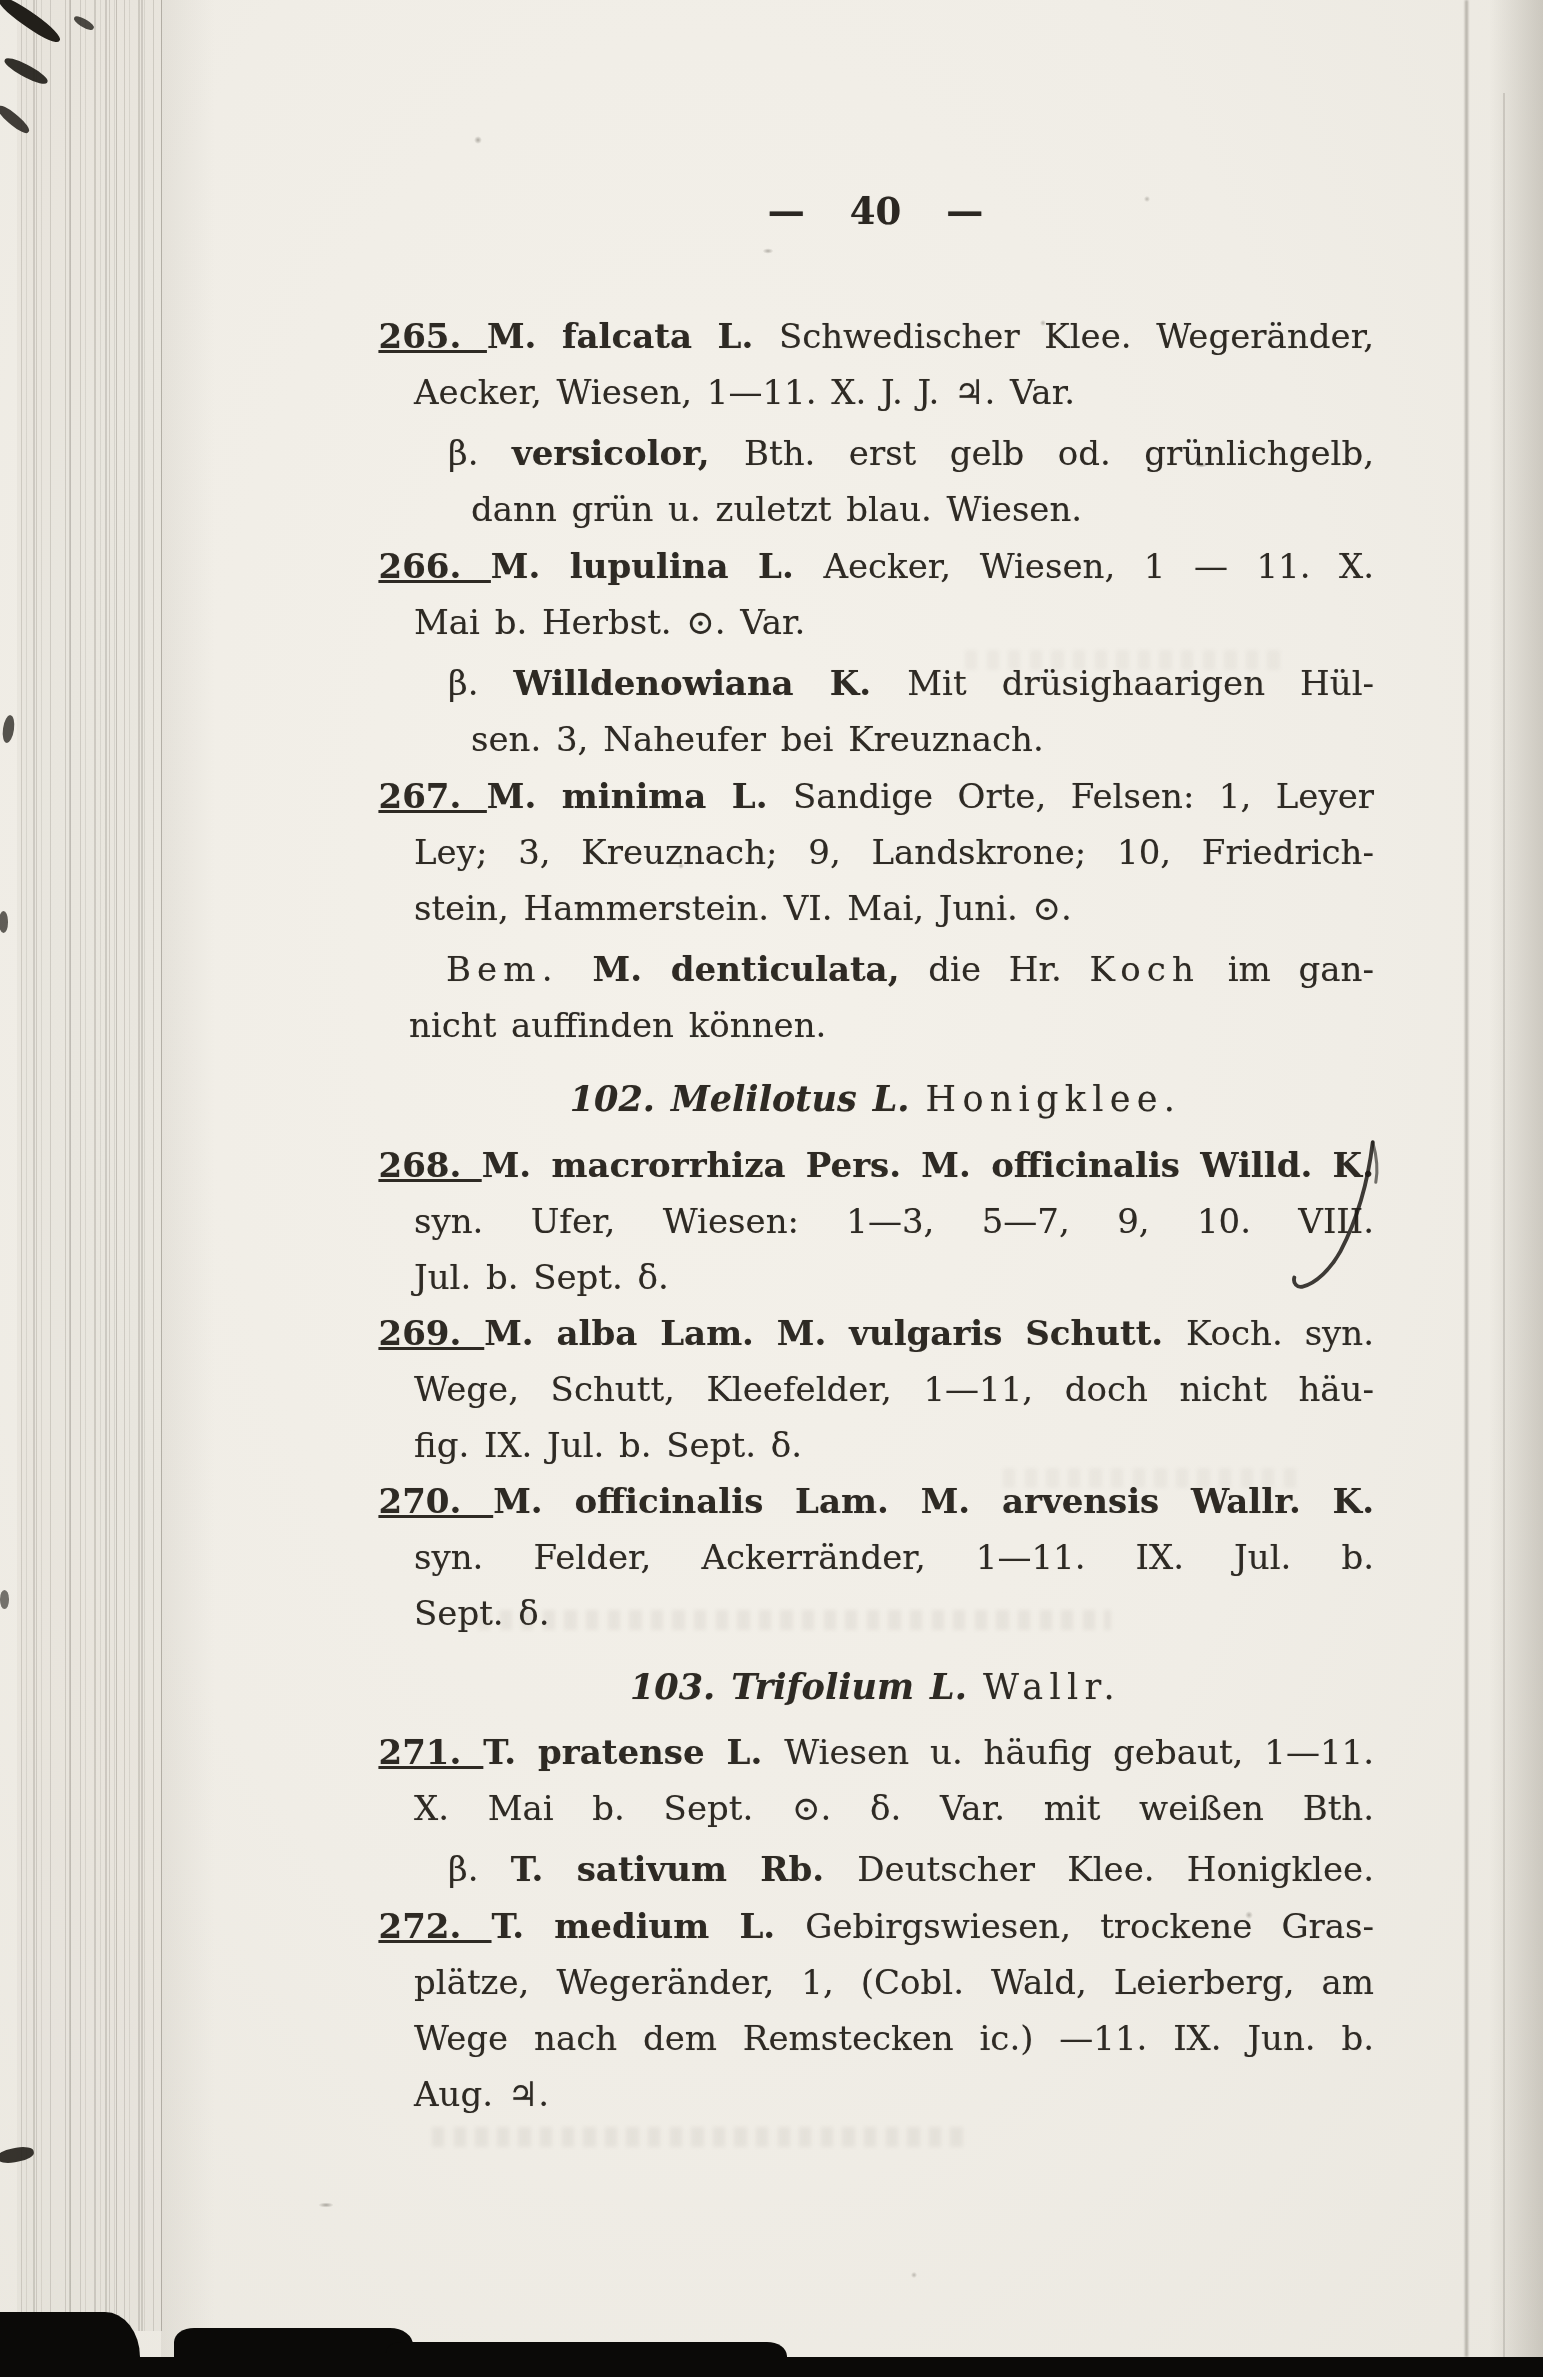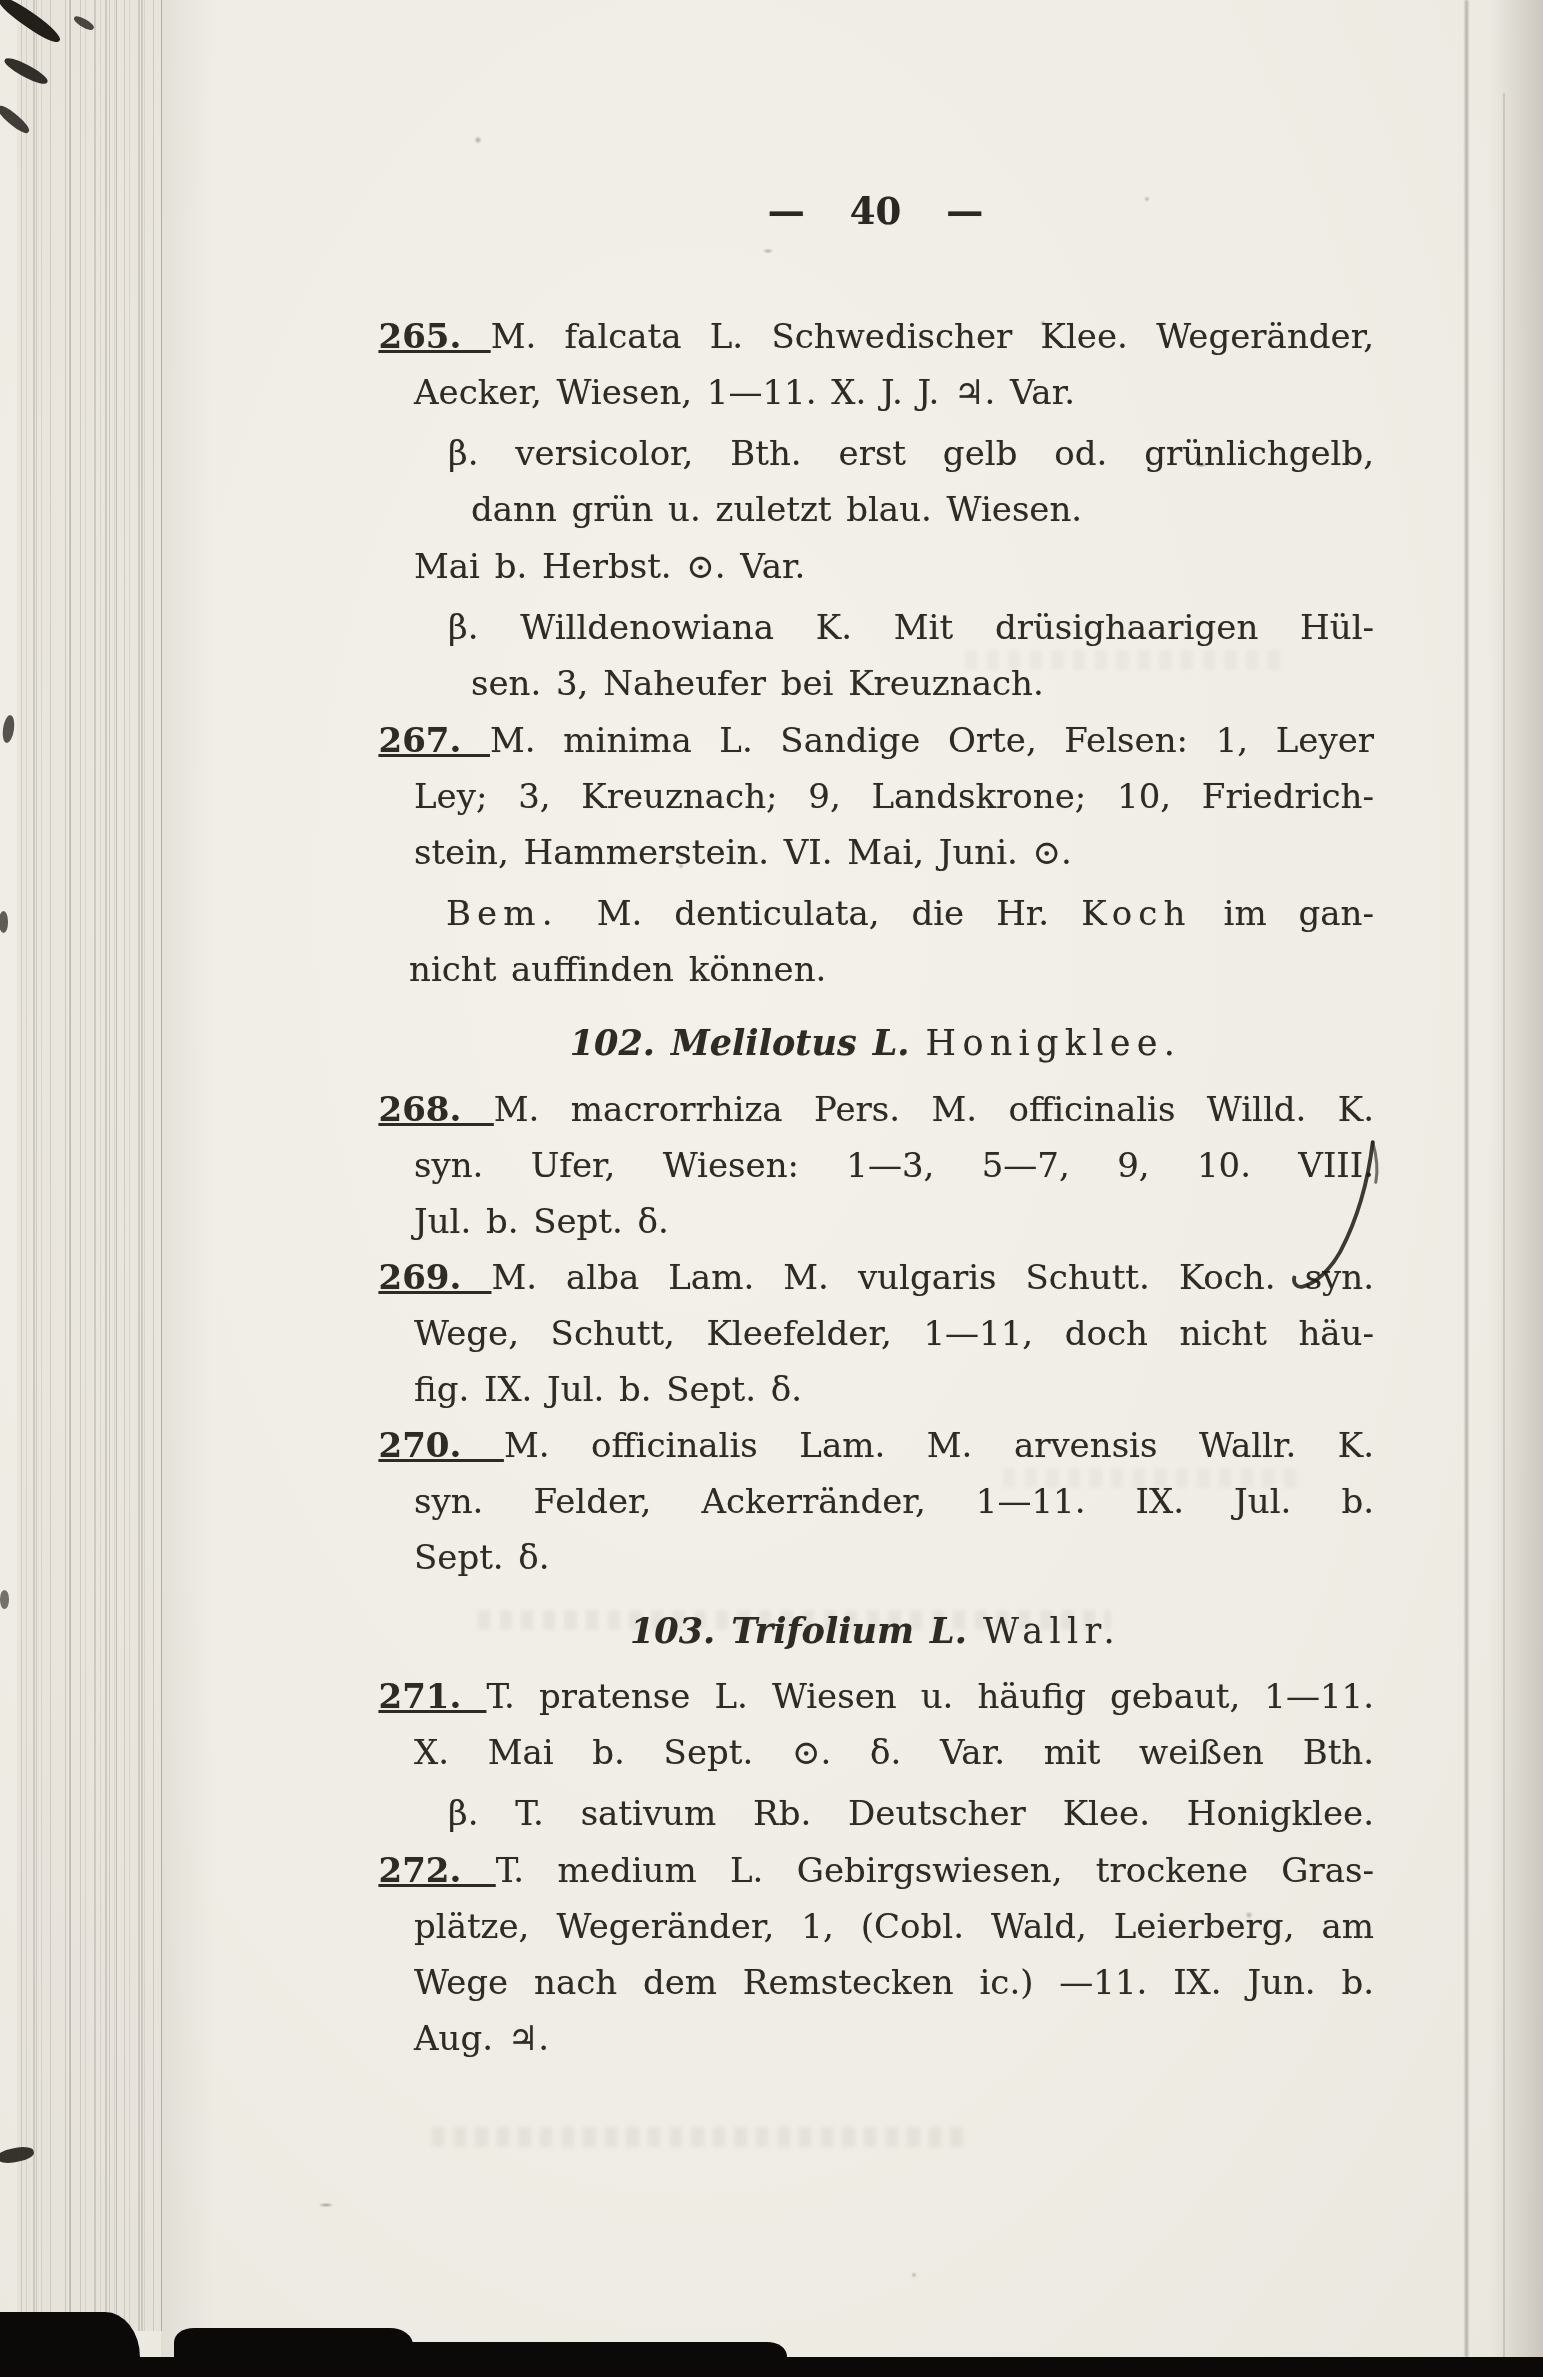--- a/index.html
+++ b/index.html
@@ -90,21 +90,21 @@
   .entry .line{padding-left:37px;}
   .entry .line.first{padding-left:1.5px;}
   .variety .line{padding-left:94px;}
   .variety .line.first{padding-left:71px;}
   .bem .line{padding-left:32px;}
   .bem .line.first{padding-left:69px;}
   .variety,.bem{margin-top:4.6px;margin-bottom:1.5px;}
   .heading{margin:18.5px 0 9.3px;}
   .heading .line{text-align:right;text-align-last:center !important;padding:0;font-size:35px;}
   .num{font-weight:bold;text-decoration:underline;}
-  .lat{font-weight:normal;}
+  .lat{font-weight:bold;}
   .de{}
   .spde{letter-spacing:.18em;}
   .hnum{font-style:italic;font-weight:bold;}
   .hlat{font-style:italic;font-weight:bold;}
 </style>
 </head>
 <body>
 
 <div class="page">
 
@@ -139,20 +139,21 @@
     <div>
         <div class="blk entry">
           <div class="line first just"><span class="num">265. </span><span class="lat">M. falcata L. </span><span class="de">Schwedischer Klee. Wegeränder,</span></div>
           <div class="line"><span class="de">Aecker, Wiesen, 1—11. X. J. J. ♃. Var.</span></div>
         </div>
         <div class="blk variety">
           <div class="line first just"><span class="de">β. </span><span class="lat">versicolor, </span><span class="de">Bth. erst gelb od. grünlichgelb,</span></div>
           <div class="line"><span class="de">dann grün u. zuletzt blau. Wiesen.</span></div>
         </div>
         <div class="blk entry">
+          <div class="line first just"><span class="num">266. </span><span class="lat">M. lupulina L. </span><span class="de">Aecker, Wiesen, 1 — 11. X.</span></div>
           <div class="line"><span class="de">Mai b. Herbst. ⊙. Var.</span></div>
         </div>
         <div class="blk variety">
           <div class="line first just"><span class="de">β. </span><span class="lat">Willdenowiana K. </span><span class="de">Mit drüsighaarigen Hül-</span></div>
           <div class="line"><span class="de">sen. 3, Naheufer bei Kreuznach.</span></div>
         </div>
         <div class="blk entry">
           <div class="line first just"><span class="num">267. </span><span class="lat">M. minima L. </span><span class="de">Sandige Orte, Felsen: 1, Leyer</span></div>
           <div class="line just"><span class="de">Ley; 3, Kreuznach; 9, Landskrone; 10, Friedrich-</span></div>
           <div class="line"><span class="de">stein, Hammerstein. VI. Mai, Juni. ⊙.</span></div>

